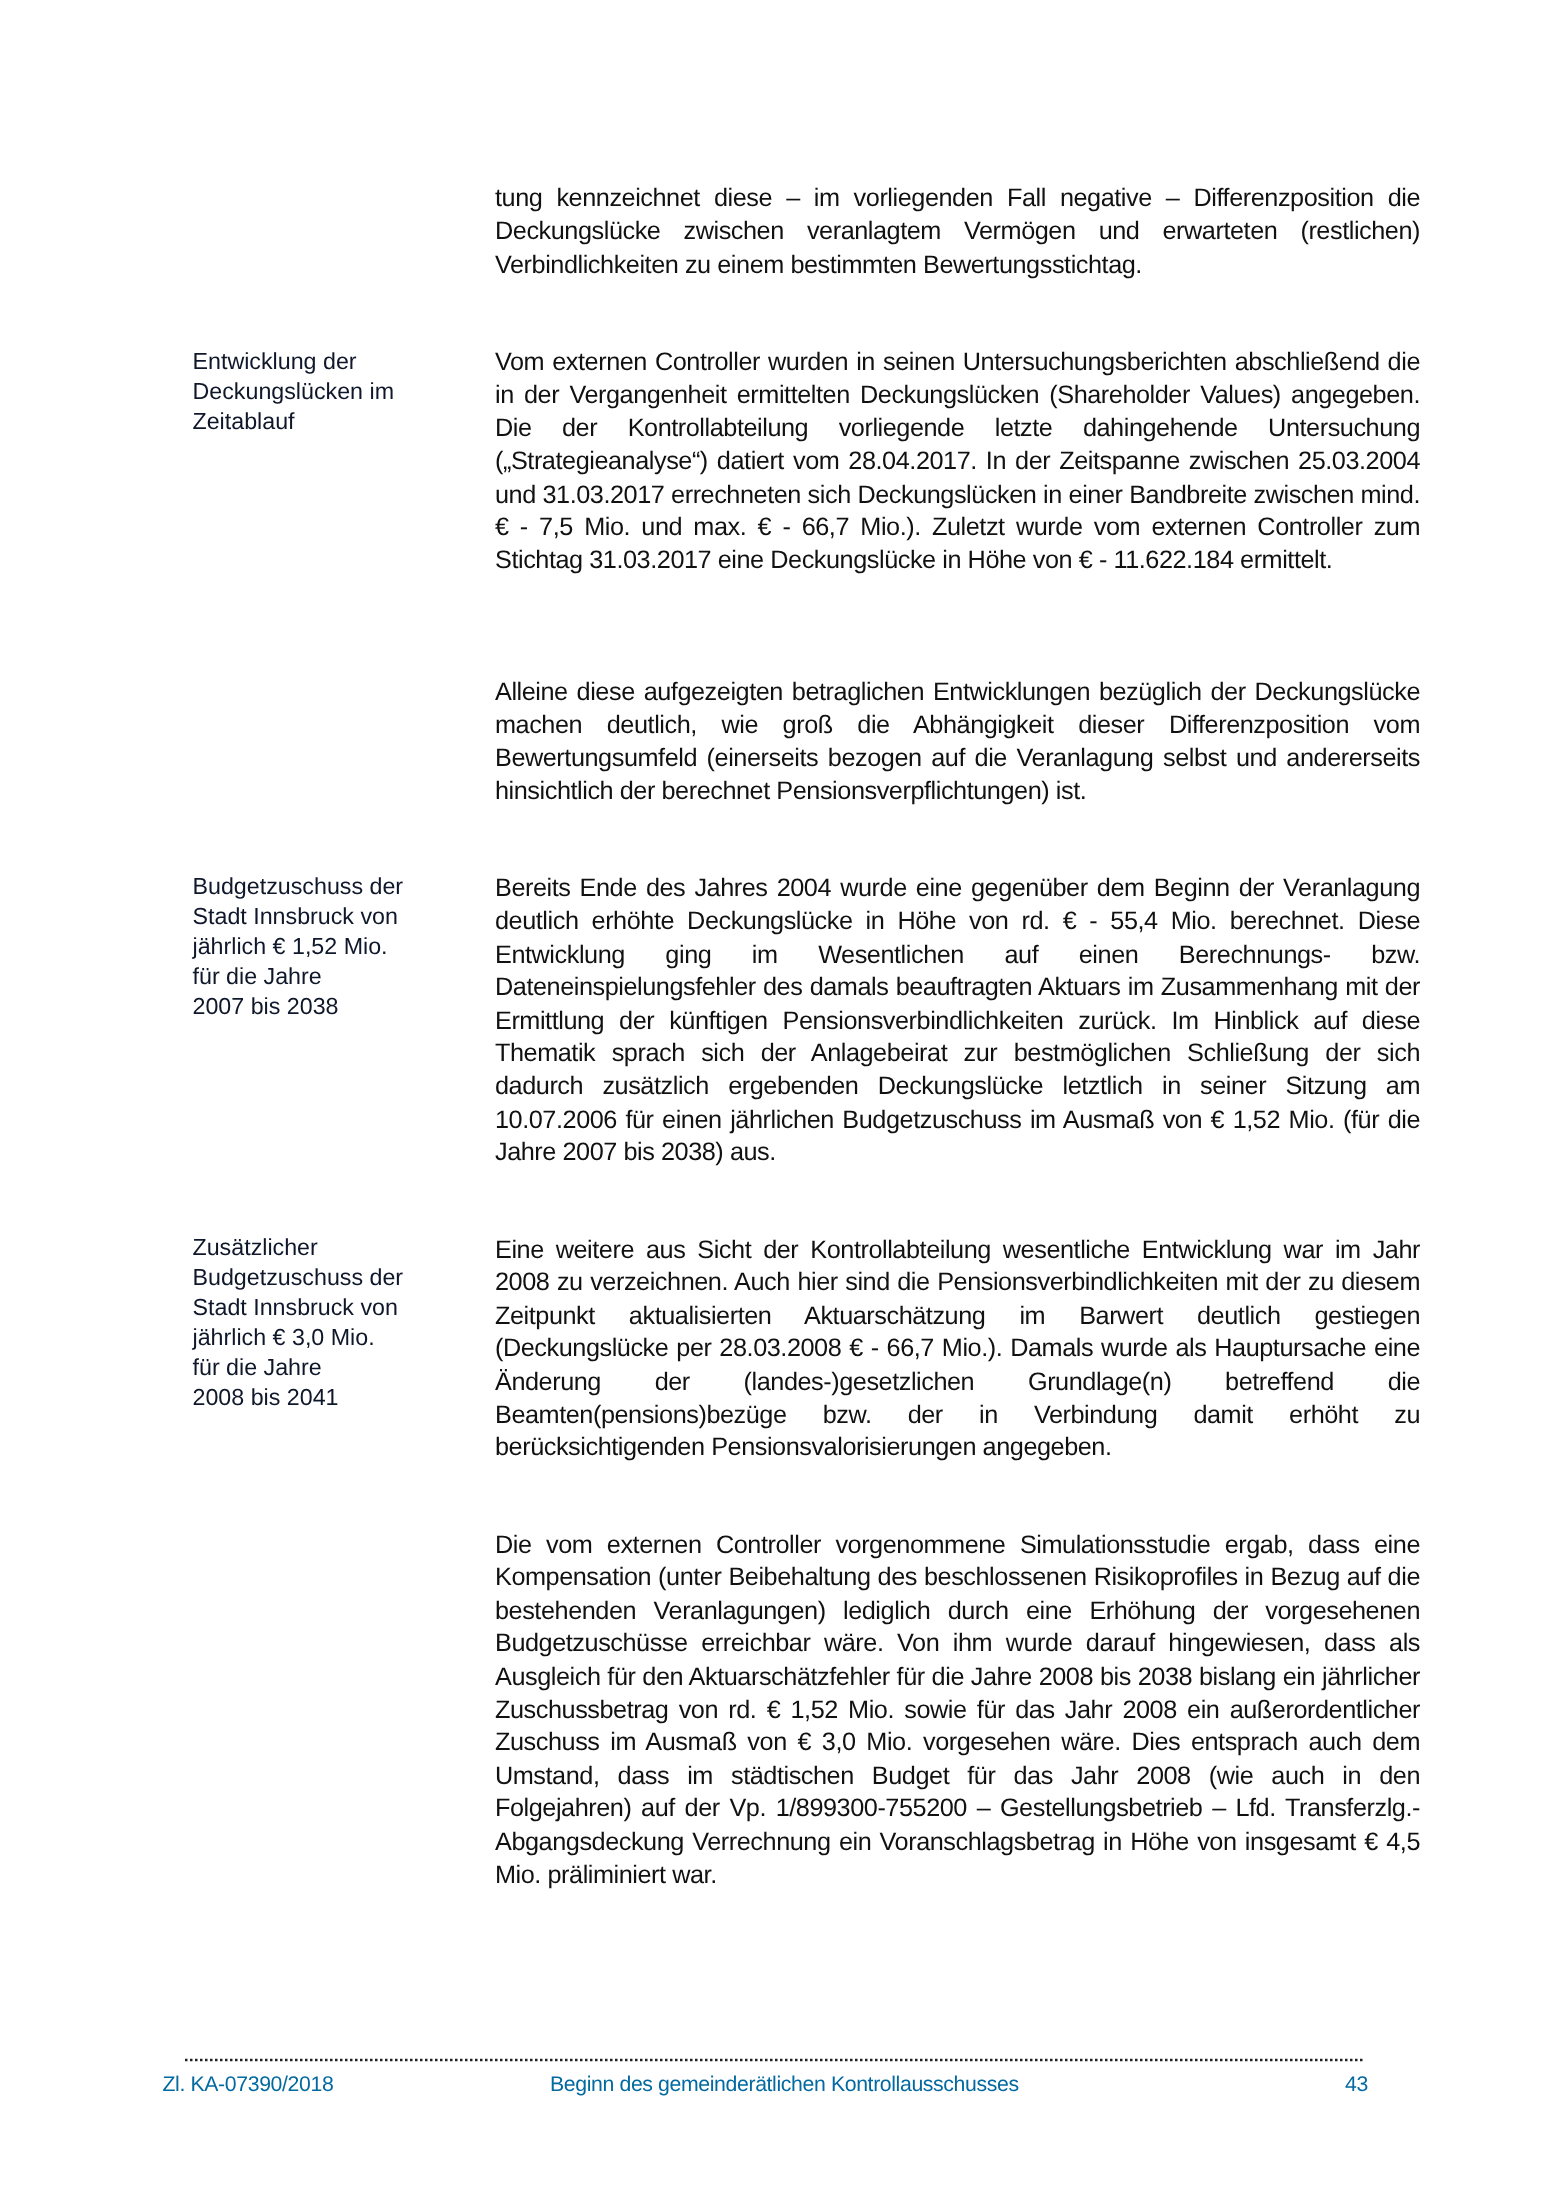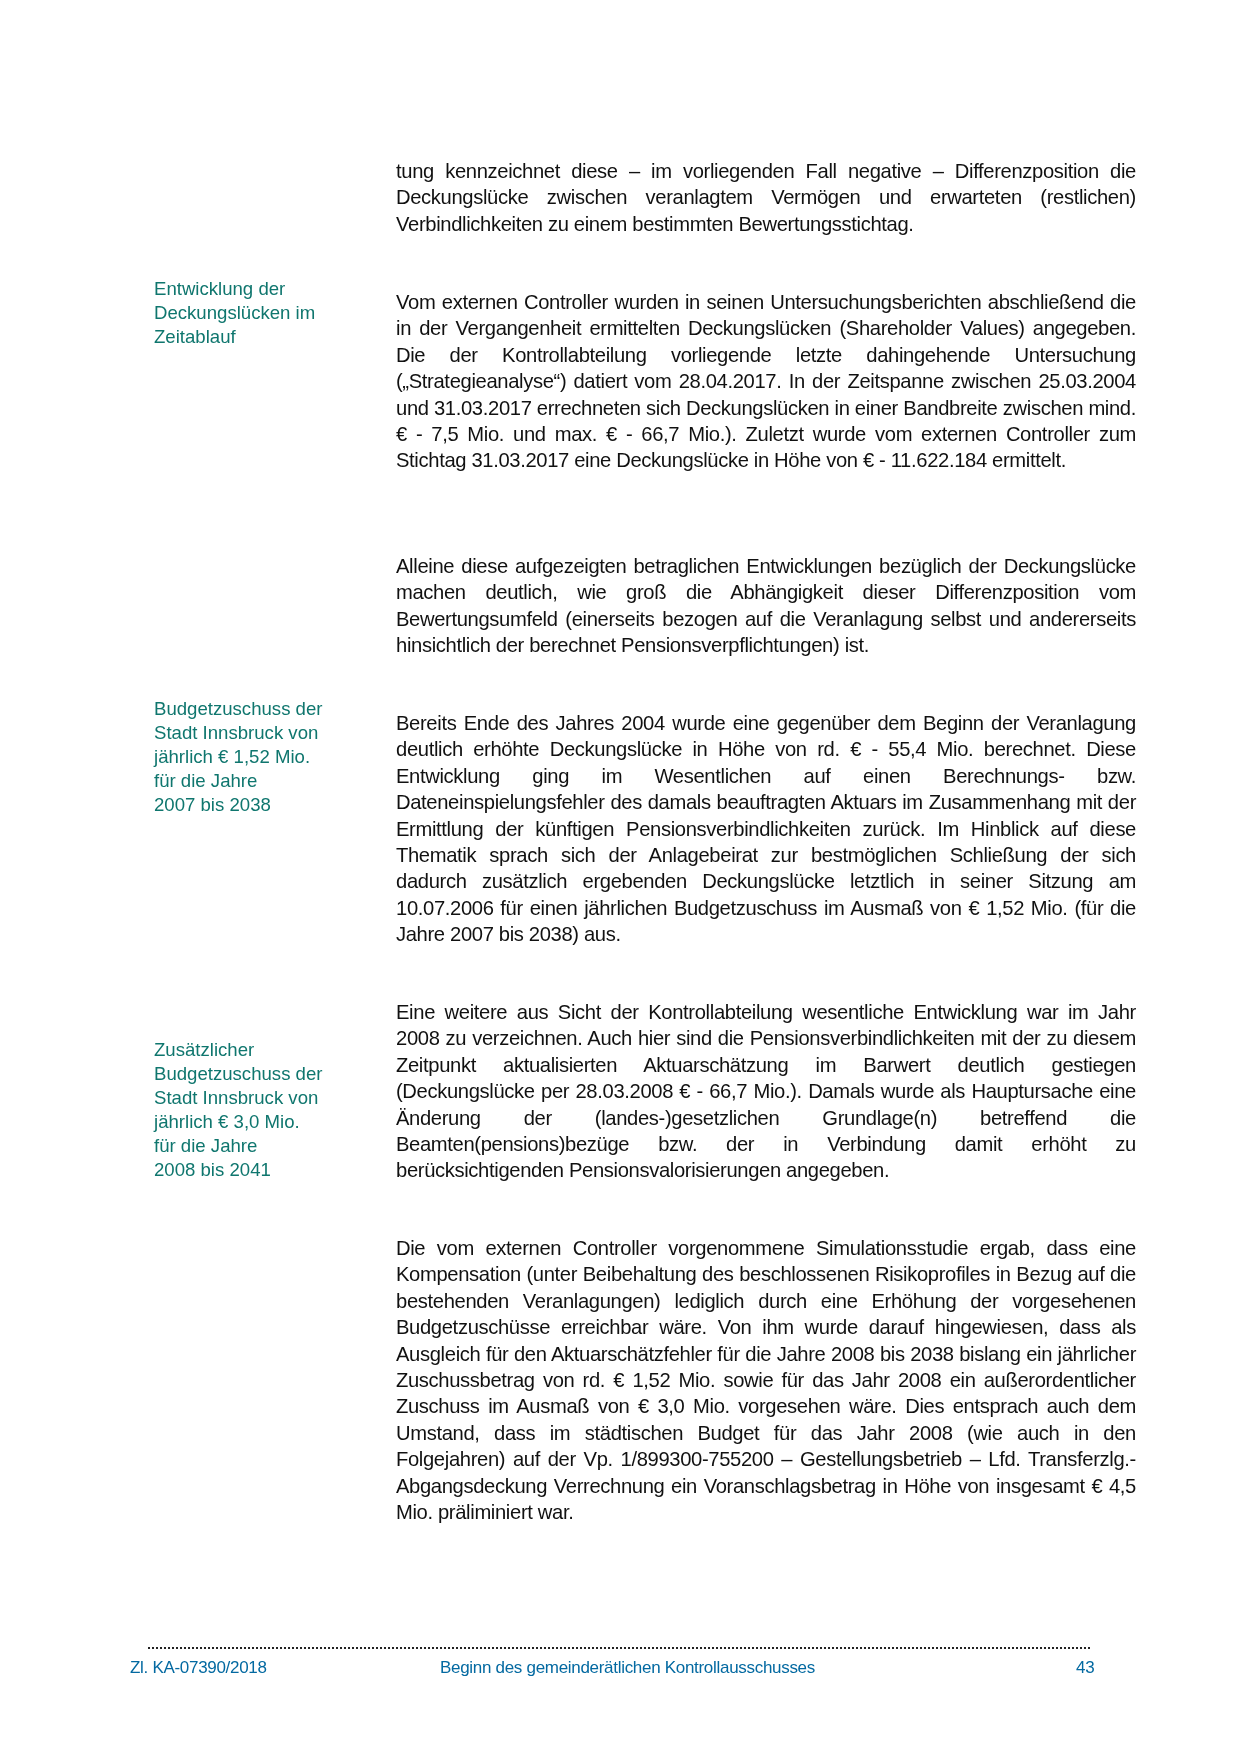--- a/index.html
+++ b/index.html
@@ -5,25 +5,25 @@
   html, body { margin: 0; padding: 0; background: #ffffff; }
   body { width: 1241px; height: 1754px; position: relative; overflow: hidden; }
   .page { position: absolute; left: 0; top: 0; width: 1241px; height: 1754px; background: #fff; }
   .body-text {
     position: absolute; left: 396px; width: 740px;
     font-family: "Liberation Sans", sans-serif;
     font-size: 20.2px; line-height: 26.4px; color: #111;
     text-align: justify; margin: 0;
     letter-spacing: -0.35px;
   }
-  .body-text.last-left { text-align-last: left; margin-top: 12px; }
+  .body-text.last-left { text-align-last: left; }
   .margin-note {
     position: absolute; left: 154px; width: 220px;
     font-family: "Liberation Sans", sans-serif;
-    font-size: 18.6px; line-height: 24px; color: #0f766e;
+    font-size: 18.6px; line-height: 24px; color: #0f172a;
     margin: 0; white-space: pre-line;
   }
   .footer-rule {
     position: absolute; left: 148px; top: 1647px; width: 942px; height: 0;
     border-top: 2px dotted #222;
   }
   .footer {
     position: absolute; top: 1658px; font-family: "Liberation Sans", sans-serif;
     font-size: 17px; color: #0369a1; letter-spacing: -0.3px;
   }
@@ -42,21 +42,21 @@
 
   <p class="body-text last-left" style="top:541px;">Alleine diese aufgezeigten betraglichen Entwicklungen bezüglich der Deckungslücke machen deutlich, wie groß die Abhängigkeit dieser Differenzposition vom Bewertungsumfeld (einerseits bezogen auf die Veranlagung selbst und andererseits hinsichtlich der berechnet Pensionsverpflichtungen) ist.</p>
 
   <p class="margin-note" style="top:697px;">Budgetzuschuss der
 Stadt Innsbruck von
 jährlich  € 1,52 Mio.
 für die Jahre
 2007 bis 2038</p>
   <p class="body-text last-left" style="top:698px;">Bereits Ende des Jahres 2004 wurde eine gegenüber dem Beginn der Veranlagung deutlich erhöhte Deckungslücke in Höhe von rd. € - 55,4 Mio. berechnet. Diese Entwicklung ging im Wesentlichen auf einen Berechnungs- bzw. Dateneinspielungsfehler des damals beauftragten Aktuars im Zusammenhang mit der Ermittlung der künftigen Pensionsverbindlichkeiten zurück. Im Hinblick auf diese Thematik sprach sich der Anlagebeirat zur bestmöglichen Schließung der sich dadurch zusätzlich ergebenden Deckungslücke letztlich in seiner Sitzung am 10.07.2006 für einen jährlichen Budgetzuschuss im Ausmaß von € 1,52 Mio. (für die Jahre 2007 bis 2038) aus.</p>
 
-  <p class="margin-note" style="top:1038px;">Zusätzlicher
+  <p class="margin-note" style="top:986px;">Zusätzlicher
 Budgetzuschuss der
 Stadt Innsbruck von
 jährlich  € 3,0 Mio.
 für die Jahre
 2008 bis 2041</p>
   <p class="body-text last-left" style="top:987px;">Eine weitere aus Sicht der Kontrollabteilung wesentliche Entwicklung war im Jahr 2008 zu verzeichnen. Auch hier sind die Pensionsverbindlichkeiten mit der zu diesem Zeitpunkt aktualisierten Aktuarschätzung im Barwert deutlich gestiegen (Deckungslücke per 28.03.2008 € - 66,7 Mio.). Damals wurde als Hauptursache eine Änderung der (landes-)gesetzlichen Grundlage(n) betreffend die Beamten(pensions)bezüge bzw. der in Verbindung damit erhöht zu berücksichtigenden Pensionsvalorisierungen angegeben.</p>
 
   <p class="body-text last-left" style="top:1223px;">Die vom externen Controller vorgenommene Simulationsstudie ergab, dass eine Kompensation (unter Beibehaltung des beschlossenen Risikoprofiles in Bezug auf die bestehenden Veranlagungen) lediglich durch eine Erhöhung der vorgesehenen Budgetzuschüsse erreichbar wäre. Von ihm wurde darauf hingewiesen, dass als Ausgleich für den Aktuarschätzfehler für die Jahre 2008 bis 2038 bislang ein jährlicher Zuschussbetrag von rd. € 1,52 Mio. sowie für das Jahr 2008 ein außerordentlicher Zuschuss im Ausmaß von € 3,0 Mio. vorgesehen wäre. Dies entsprach auch dem Umstand, dass im städtischen Budget für das Jahr 2008 (wie auch in den Folgejahren) auf der Vp. 1/899300-755200 – Gestellungsbetrieb – Lfd. Transferzlg.-Abgangsdeckung Verrechnung ein Voranschlagsbetrag in Höhe von insgesamt € 4,5 Mio. präliminiert war.</p>
 
   <div class="footer-rule"></div>

